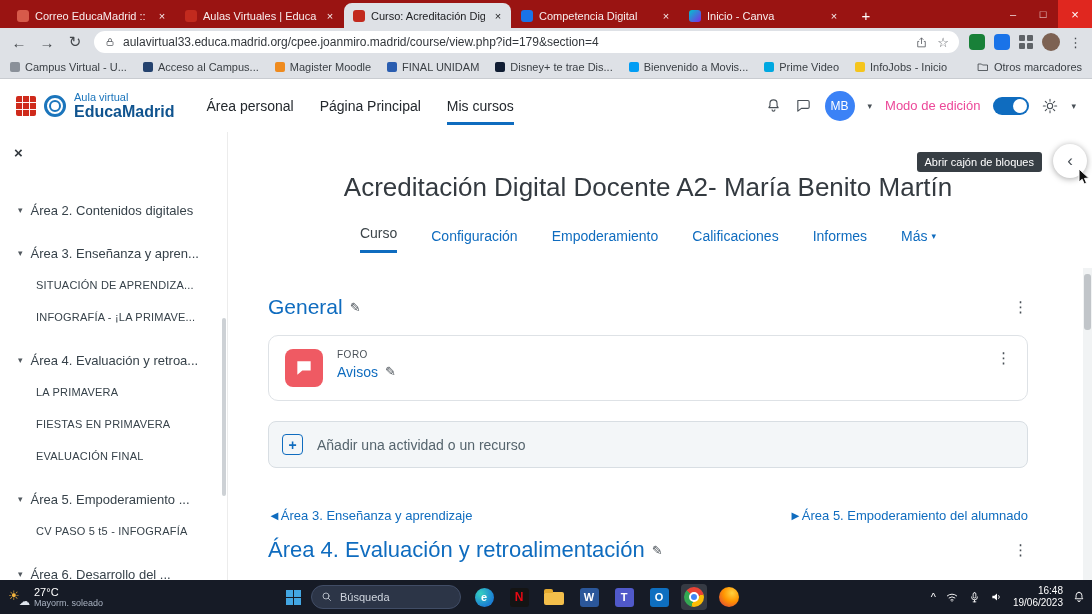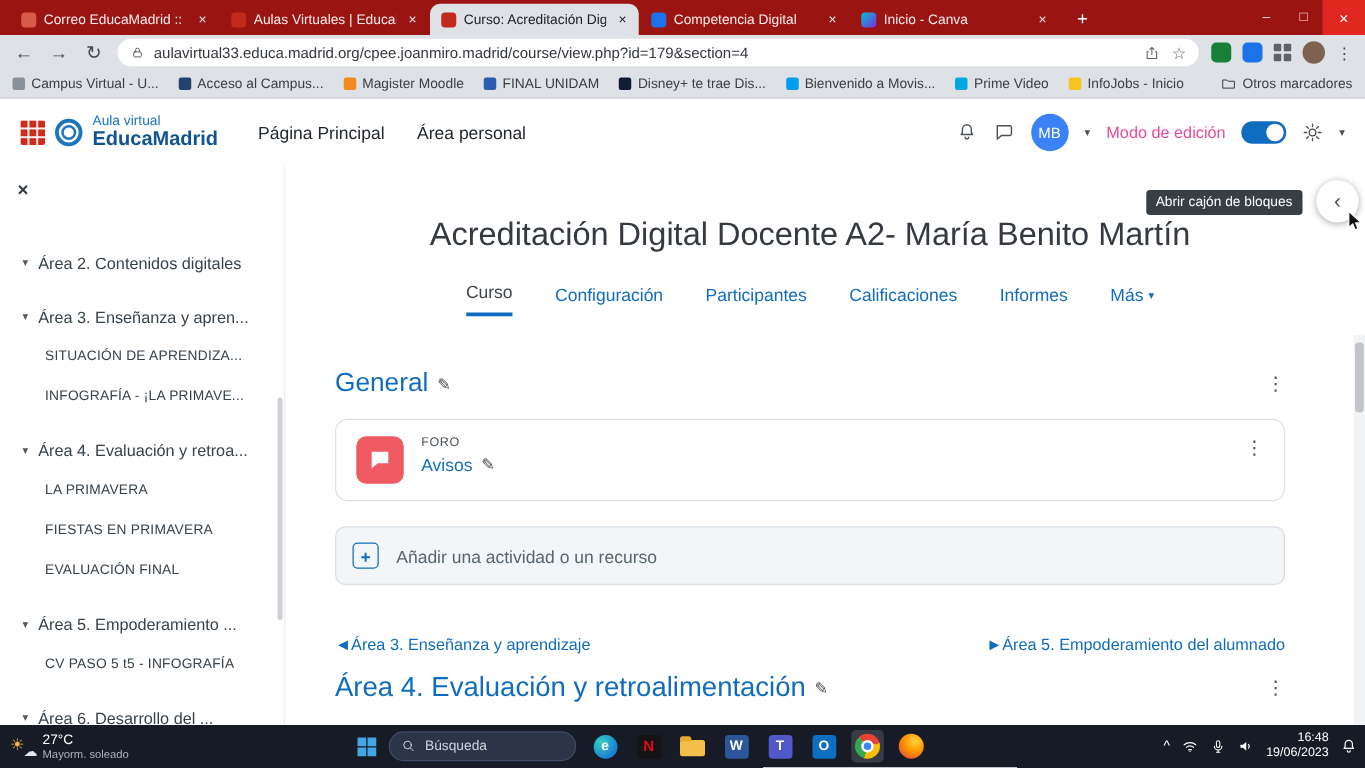--- a/index.html
+++ b/index.html
@@ -249,22 +249,23 @@
 </div>
 
 <div class="mheader">
   <span class="logo-grid"></span>
   <span class="logo-ring"></span>
   <span class="logo-text">
     <div class="l1">Aula virtual</div>
     <div class="l2">EducaMadrid</div>
   </span>
   <div class="mnav">
+    <span class="navitem">Área personal</span>
     <span class="navitem">Página Principal</span>
-    <span class="navitem">Área personal</span>
+    <span class="navitem active">Mis cursos</span>
   </div>
   <div class="mh-right">
     <span class="mh-icon">
       <svg class="s-ic" width="17" height="17" viewBox="0 0 24 24">
           <path d="M12 4a5 5 0 0 0-5 5v3.5L5.5 15h13L17 12.5V9a5 5 0 0 0-5-5z"></path>
           <path d="M10 18a2 2 0 0 0 4 0"></path>
         </svg>
     </span>
     <span class="mh-icon">
       <svg class="s-ic" width="17" height="17" viewBox="0 0 24 24">
@@ -336,21 +337,21 @@
     <div class="content">
       <h1 class="course-title">Acreditación Digital Docente A2- María Benito Martín</h1>
       <div class="ctabs">
         <span class="ctab active">
             <span>Curso</span>
           </span>
         <span class="ctab">
             <span>Configuración</span>
           </span>
         <span class="ctab">
-            <span>Participantes</span>
+            <span>Empoderamiento</span>
           </span>
         <span class="ctab">
             <span>Calificaciones</span>
           </span>
         <span class="ctab">
             <span>Informes</span>
           </span>
         <span class="ctab">
             <span>Más</span>
             <span class="caret" style="color:#0f6cbf">▾</span>

